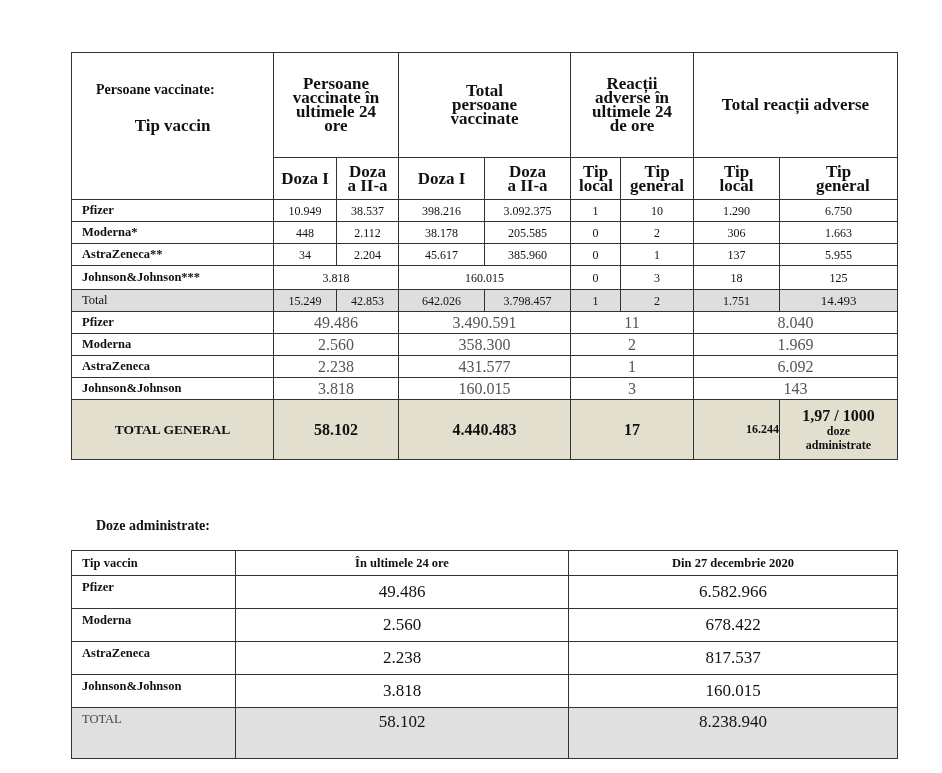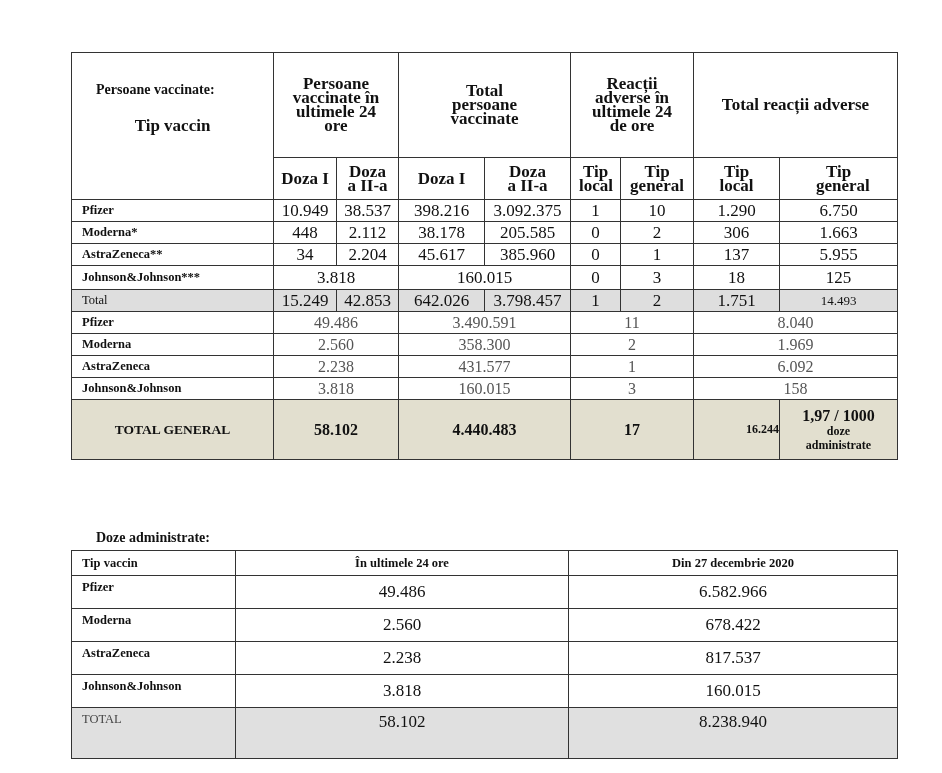--- a/index.html
+++ b/index.html
@@ -1,24 +1,24 @@
 <!DOCTYPE html>
 <html><head>
 <meta charset="utf-8">
 <style>
   html, body { margin: 0; padding: 0; background: #ffffff; }
   body { width: 942px; height: 773px; position: relative; font-family: "Liberation Serif", serif; color: #111; overflow: hidden; }
   .section-title { position: absolute; font-weight: bold; font-size: 14px; }
   #t1-title { left: 96px; top: 34px; margin-top: 48px; }
-  #t2-title { left: 96px; top: 530px; }
+  #t2-title { left: 96px; top: 518px; }
   table { position: absolute; border-collapse: collapse; table-layout: fixed; }
   td, th { border: 1.5px solid #333; padding: 0; text-align: center; vertical-align: middle; overflow: hidden; }
   #t1 { left: 71px; top: 52px; width: 826px; }
   #t1 th { font-weight: bold; font-size: 17px; line-height: 14px; }
-  #t1 .num { font-size: 17px; line-height: 20px; }
+  #t1 .num { font-size: 12px; line-height: 20px; }
   #t1 .name { text-align: left; padding-left: 10px; font-weight: bold; font-size: 12.5px; }
   #t1 .name.plain { font-weight: normal; }
   #t1 .sum td { background: #dedede; }
   #t1 .grey-num { color: #555; font-size: 16px; }
   #t1 .gen td { background: #e2dfcf; font-weight: bold; }
   #t1 .gen .big { font-size: 16px; }
   #t1 .gen .small { font-size: 12px; text-align: right; }
   #t1 .gen .rate { font-size: 16px; line-height: 17px; }
   #t1 .gen .rate-sub { font-size: 12px; line-height: 14px; }
   #t2 { left: 71px; top: 550px; width: 826px; }
@@ -136,21 +136,21 @@
     <td class="num grey-num" colspan="2">2.238</td>
     <td class="num grey-num" colspan="2">431.577</td>
     <td class="num grey-num" colspan="2">1</td>
     <td class="num grey-num" colspan="2">6.092</td>
   </tr>
   <tr style="height:22px">
     <td class="name">Johnson&amp;Johnson</td>
     <td class="num grey-num" colspan="2">3.818</td>
     <td class="num grey-num" colspan="2">160.015</td>
     <td class="num grey-num" colspan="2">3</td>
-    <td class="num grey-num" colspan="2">158</td>
+    <td class="num grey-num" colspan="2">143</td>
   </tr>
   <tr class="gen" style="height:60px">
     <td style="font-size:13.5px">TOTAL GENERAL</td>
     <td class="big" colspan="2">58.102</td>
     <td class="big" colspan="2">4.440.483</td>
     <td class="big" colspan="2">17</td>
     <td class="small">16.244</td>
     <td>
       <div class="rate">1,97 / 1000</div>
       <div class="rate-sub" style="padding:0 14px">doze administrate</div>

